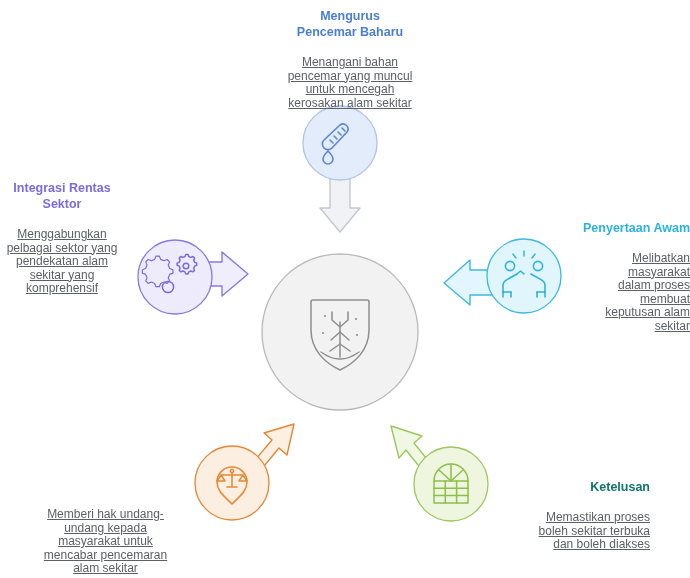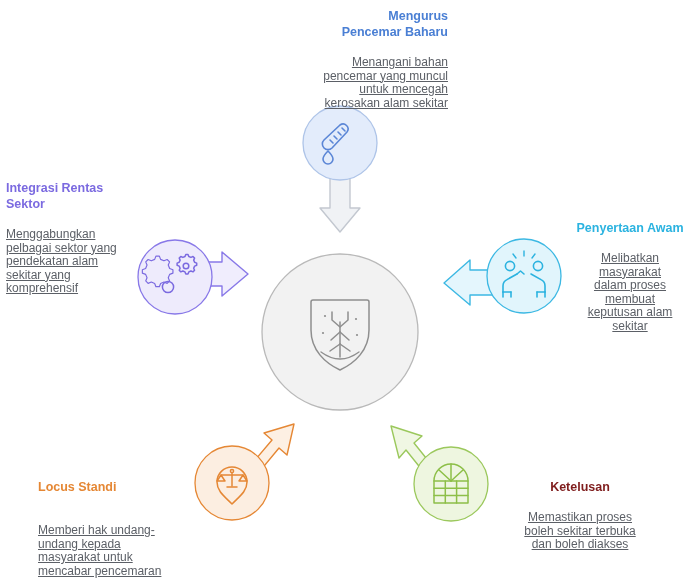--- a/index.html
+++ b/index.html
@@ -37,23 +37,23 @@
     line-height: 16px;
     margin: 0 0 16px 0;
   }
   .node-desc {
     font-size: 12px;
     line-height: 13.5px;
     color: #5b5f66;
     margin: 0;
     text-decoration: underline;
   }
-  .align-right { text-align: left; }
-  .align-left  { text-align: center; }
-  .align-center{ text-align: right; }
+  .align-right { text-align: center; }
+  .align-left  { text-align: right; }
+  .align-center{ text-align: center; }
 
   
   #text-pollutants {
     left: 252px;
     top: 8px;
     width: 196px;
   }
   #text-pollutants .node-desc { margin-top: 14px; }
 
   
@@ -268,34 +268,31 @@
       <span>Penyertaan Awam</span>
     </div>
     <div class="node-desc">
       <span>Melibatkan masyarakat</span><br>
       <span>dalam proses membuat</span><br>
       <span>keputusan alam sekitar</span>
     </div>
   </div>
 
   <div class="node-text align-right" id="text-locus">
-    <div class="node-title" style="color:#e58734">
-      <span>Locus Standi</span>
-    </div>
     <div class="node-desc">
       <span>Memberi hak undang-</span><br>
       <span>undang kepada</span><br>
       <span>masyarakat untuk</span><br>
       <span>mencabar pencemaran</span><br>
       <span>alam sekitar</span>
     </div>
   </div>
 
   <div class="node-text align-left" id="text-transparency">
-    <div class="node-title" style="color:#7f1d1d">
+    <div class="node-title" style="color:#0f766e">
       <span>Ketelusan</span>
     </div>
     <div class="node-desc">
       <span>Memastikan proses</span><br>
       <span>boleh sekitar terbuka</span><br>
       <span>dan boleh diakses</span>
     </div>
   </div>
 
 </div>

